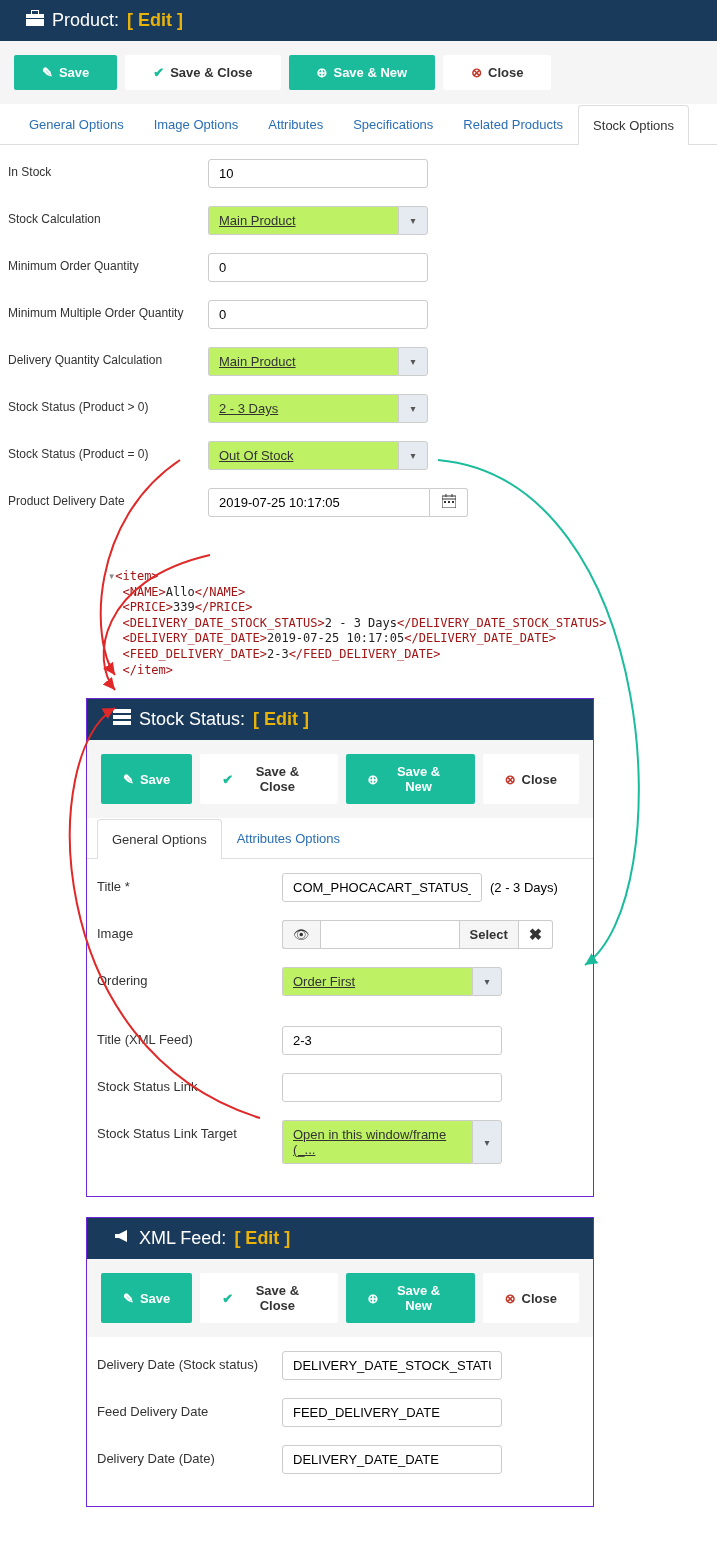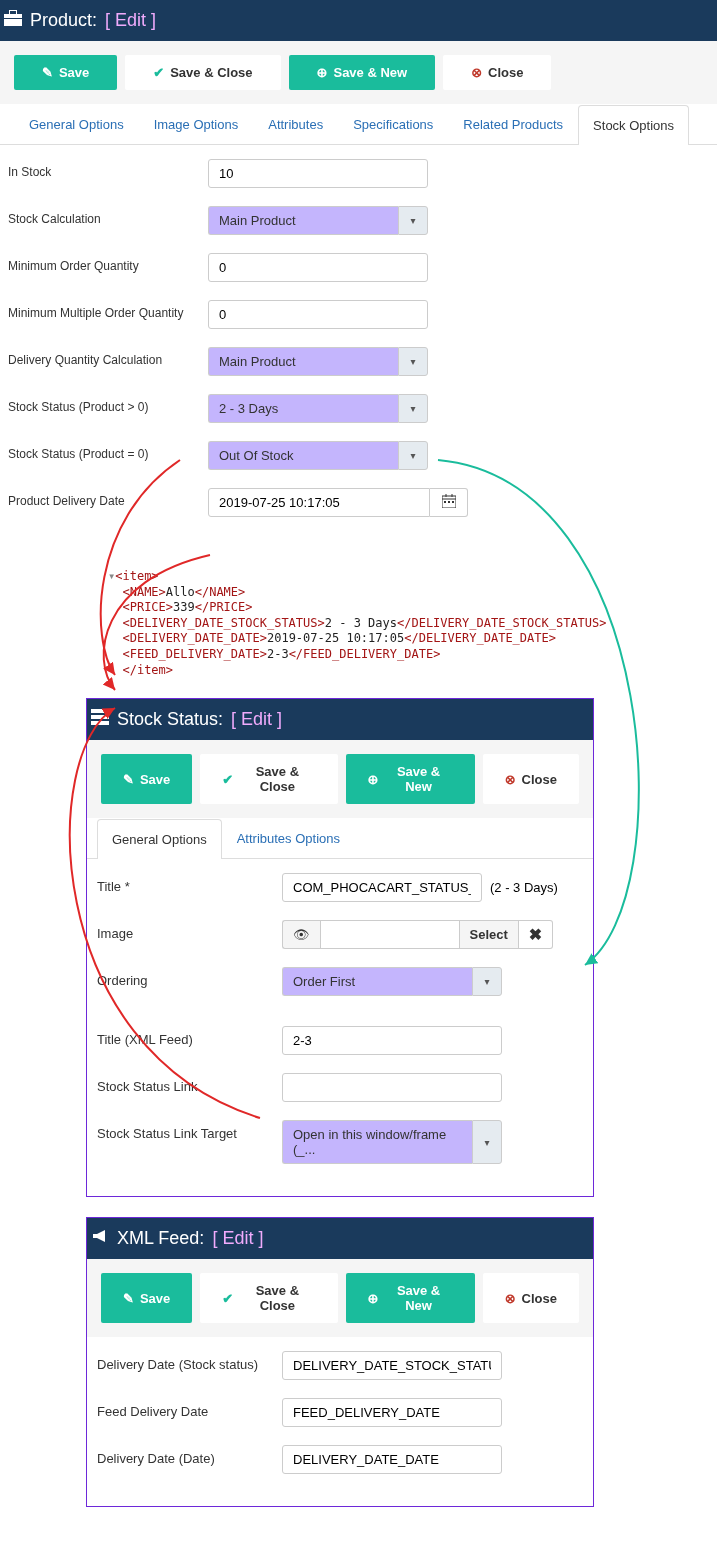--- a/index.html
+++ b/index.html
@@ -2,29 +2,29 @@
 <html><head>
 <meta charset="utf-8">
 <style>
   * { box-sizing: border-box; margin: 0; padding: 0; }
   body { font-family: -apple-system, BlinkMacSystemFont, "Segoe UI", Arial, sans-serif; font-size: 13px; background: #fff; color: #333; width: 717px; position: relative; }
 
   
   .panel-header {
     background: #1a3a5c;
     color: #fff;
-    padding: 10px 4px;
+    padding: 10px 26px;
     display: flex;
     align-items: center;
     gap: 8px;
     font-size: 18px;
   }
   .panel-header .icon { font-size: 18px; }
   .panel-header .title { font-weight: 400; }
-  .panel-header .edit { color: #f0abfc; font-weight: 400; }
+  .panel-header .edit { color: #eab308; font-weight: 700; }
 
   
   .toolbar {
     background: #f5f5f5;
     padding: 14px;
     display: flex;
     gap: 8px;
   }
   .btn {
     border: none;
@@ -94,21 +94,22 @@
   .select-wrap {
     display: flex;
     width: 220px;
   }
   .select-wrap .select-text {
     flex: 1;
     border: 1px solid #ccc;
     border-right: none;
     padding: 6px 10px;
     border-radius: 3px 0 0 3px;
-    background: #c4b5fd;
+    background: #bef264;
+    text-decoration: underline;
   }
   .select-wrap .select-caret {
     width: 30px;
     background: #e5ebf0;
     border: 1px solid #ccc;
     border-radius: 0 3px 3px 0;
     display: flex;
     align-items: center;
     justify-content: center;
     cursor: pointer;

